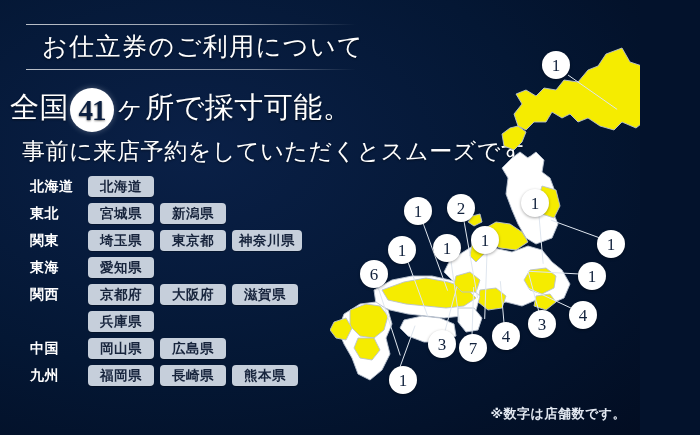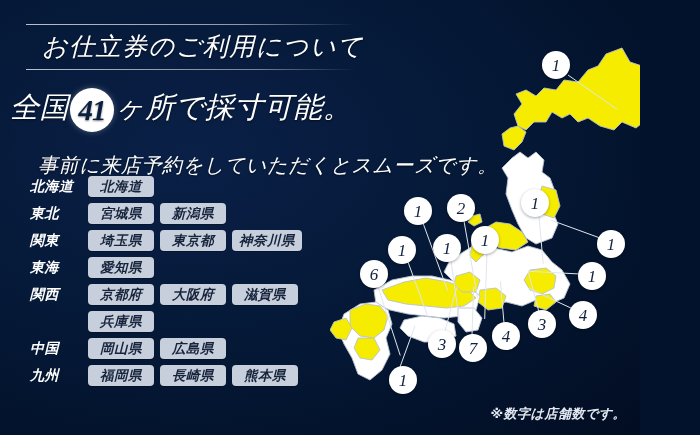--- a/index.html
+++ b/index.html
@@ -9,21 +9,20 @@
   }
   #page {
     position: relative;
     width: 640px;
     height: 435px;
     overflow: hidden;
     background: #041734;
     background: radial-gradient(ellipse at 30% 35%, #0a2047 0%, #041734 55%, #020d22 100%);
     font-family: "Liberation Serif", "DejaVu Serif", serif;
     color: #ffffff;
-    font-style: italic;
     -webkit-font-smoothing: antialiased;
   }
 
   
   #title-block {
     position: absolute;
     left: 26px;
     top: 24px;
     width: 330px;
   }
@@ -72,27 +71,26 @@
     letter-spacing: -1px;
     margin: 0 1px;
     line-height: 1;
     box-shadow: 0 0 6px rgba(255,255,255,.28);
     font-family: "Liberation Serif", "DejaVu Serif", serif;
   }
   .headline-part { display: inline-block; }
 
   #subline {
     position: absolute;
-    left: 38px;
+    left: 22px;
     top: 136px;
-    font-size: 20px;
+    font-size: 23px;
     letter-spacing: 0.6px;
     white-space: nowrap;
     text-shadow: 0 1px 2px rgba(0,0,0,.5);
-    margin-top: 16px;
   }
 
   
   #region-list {
     position: absolute;
     left: 26px;
     top: 174px;
     width: 320px;
   }
   .region-row {

